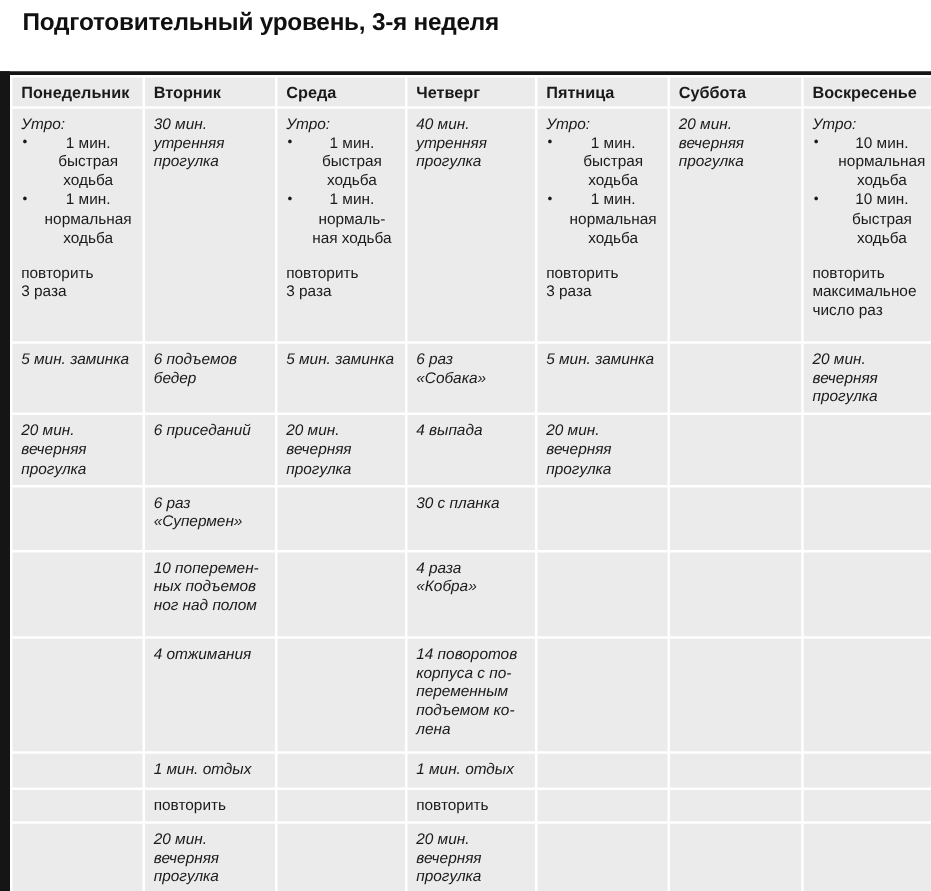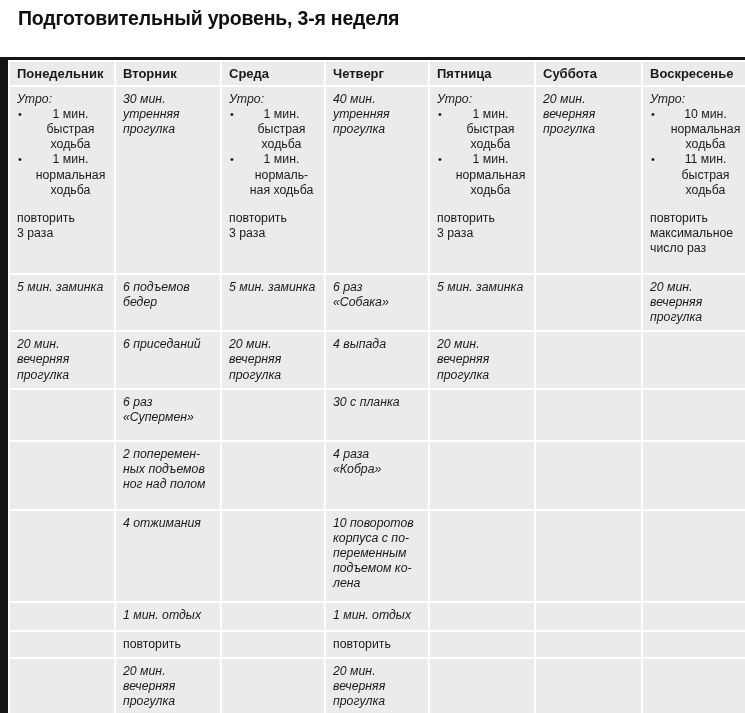--- a/index.html
+++ b/index.html
@@ -192,21 +192,21 @@
             </ul>
             <div class="repeat">повторить<br>3 раза</div>
           </td>
           <td>
             <div class="cell-head">20 мин. вечерняя прогулка</div>
           </td>
           <td>
             <div class="cell-head">Утро:</div>
             <ul class="bullets">
               <li>10 мин. нормальная ходьба</li>
-              <li>11 мин. быстрая ходьба</li>
+              <li>10 мин. быстрая ходьба</li>
             </ul>
             <div class="repeat">повторить<br>максимальное<br>число раз</div>
           </td>
         </tr>
         <tr style="height: 50px;">
           <td>
             <div class="cell-head">5 мин. заминка</div>
           </td>
           <td class="shade">
             <div class="cell-head">6 подъемов бедер</div>
@@ -253,38 +253,38 @@
           <td class="shade">
             <div class="cell-head">30 с планка</div>
           </td>
           <td></td>
           <td></td>
           <td></td>
         </tr>
         <tr style="height: 67px;">
           <td></td>
           <td class="shade">
-            <div class="cell-head">2 поперемен-ных подъемов ног над полом</div>
+            <div class="cell-head">10 поперемен-ных подъемов ног над полом</div>
           </td>
           <td></td>
           <td class="shade">
             <div class="cell-head">4 раза<br>«Кобра»</div>
           </td>
           <td></td>
           <td></td>
           <td></td>
         </tr>
         <tr style="height: 90px;">
           <td></td>
           <td class="shade">
             <div class="cell-head">4 отжимания</div>
           </td>
           <td></td>
           <td class="shade">
-            <div class="cell-head">10 поворотов корпуса с по-переменным подъемом ко-лена</div>
+            <div class="cell-head">14 поворотов корпуса с по-переменным подъемом ко-лена</div>
           </td>
           <td></td>
           <td></td>
           <td></td>
         </tr>
         <tr style="height: 27px;">
           <td></td>
           <td class="shade">
             <div class="cell-head">1 мин. отдых</div>
           </td>

